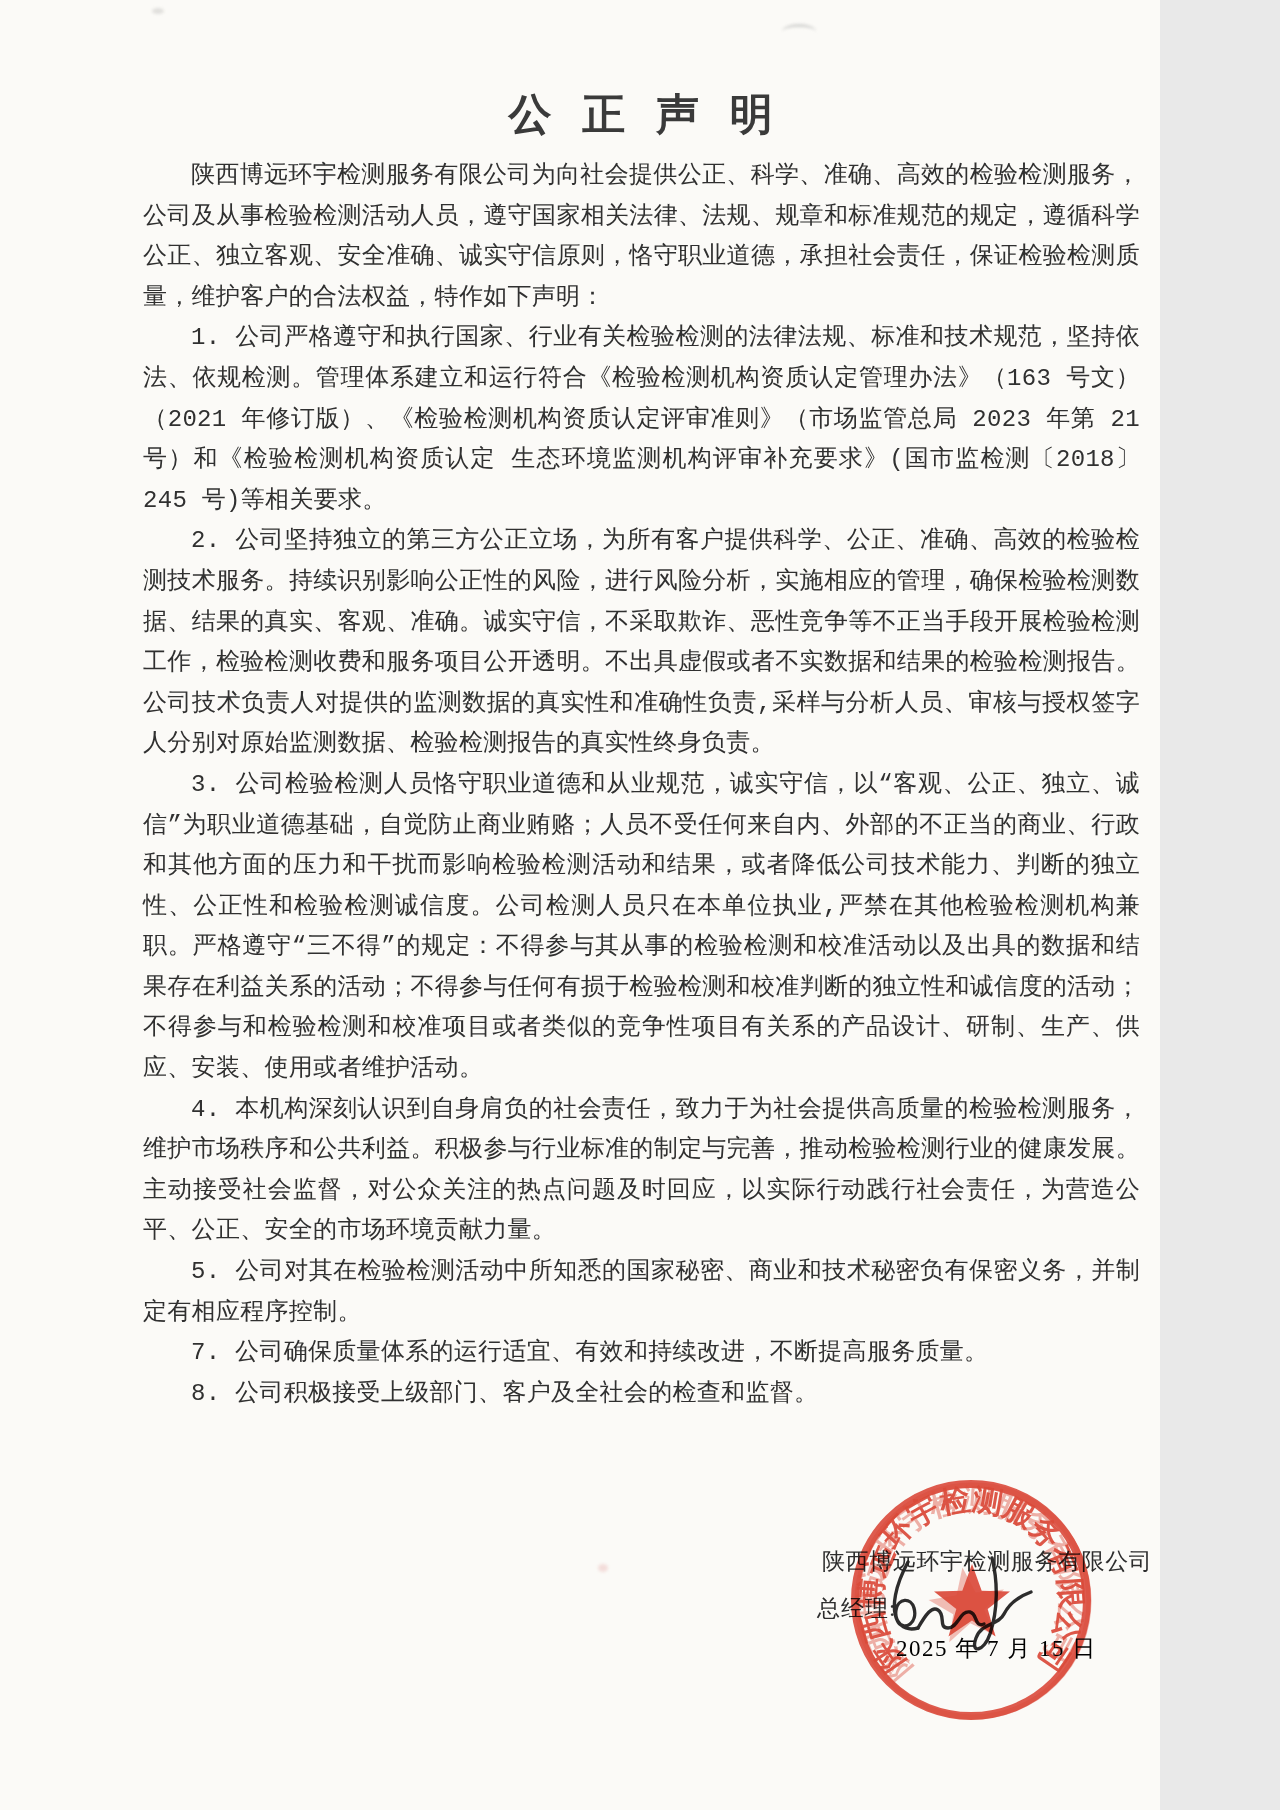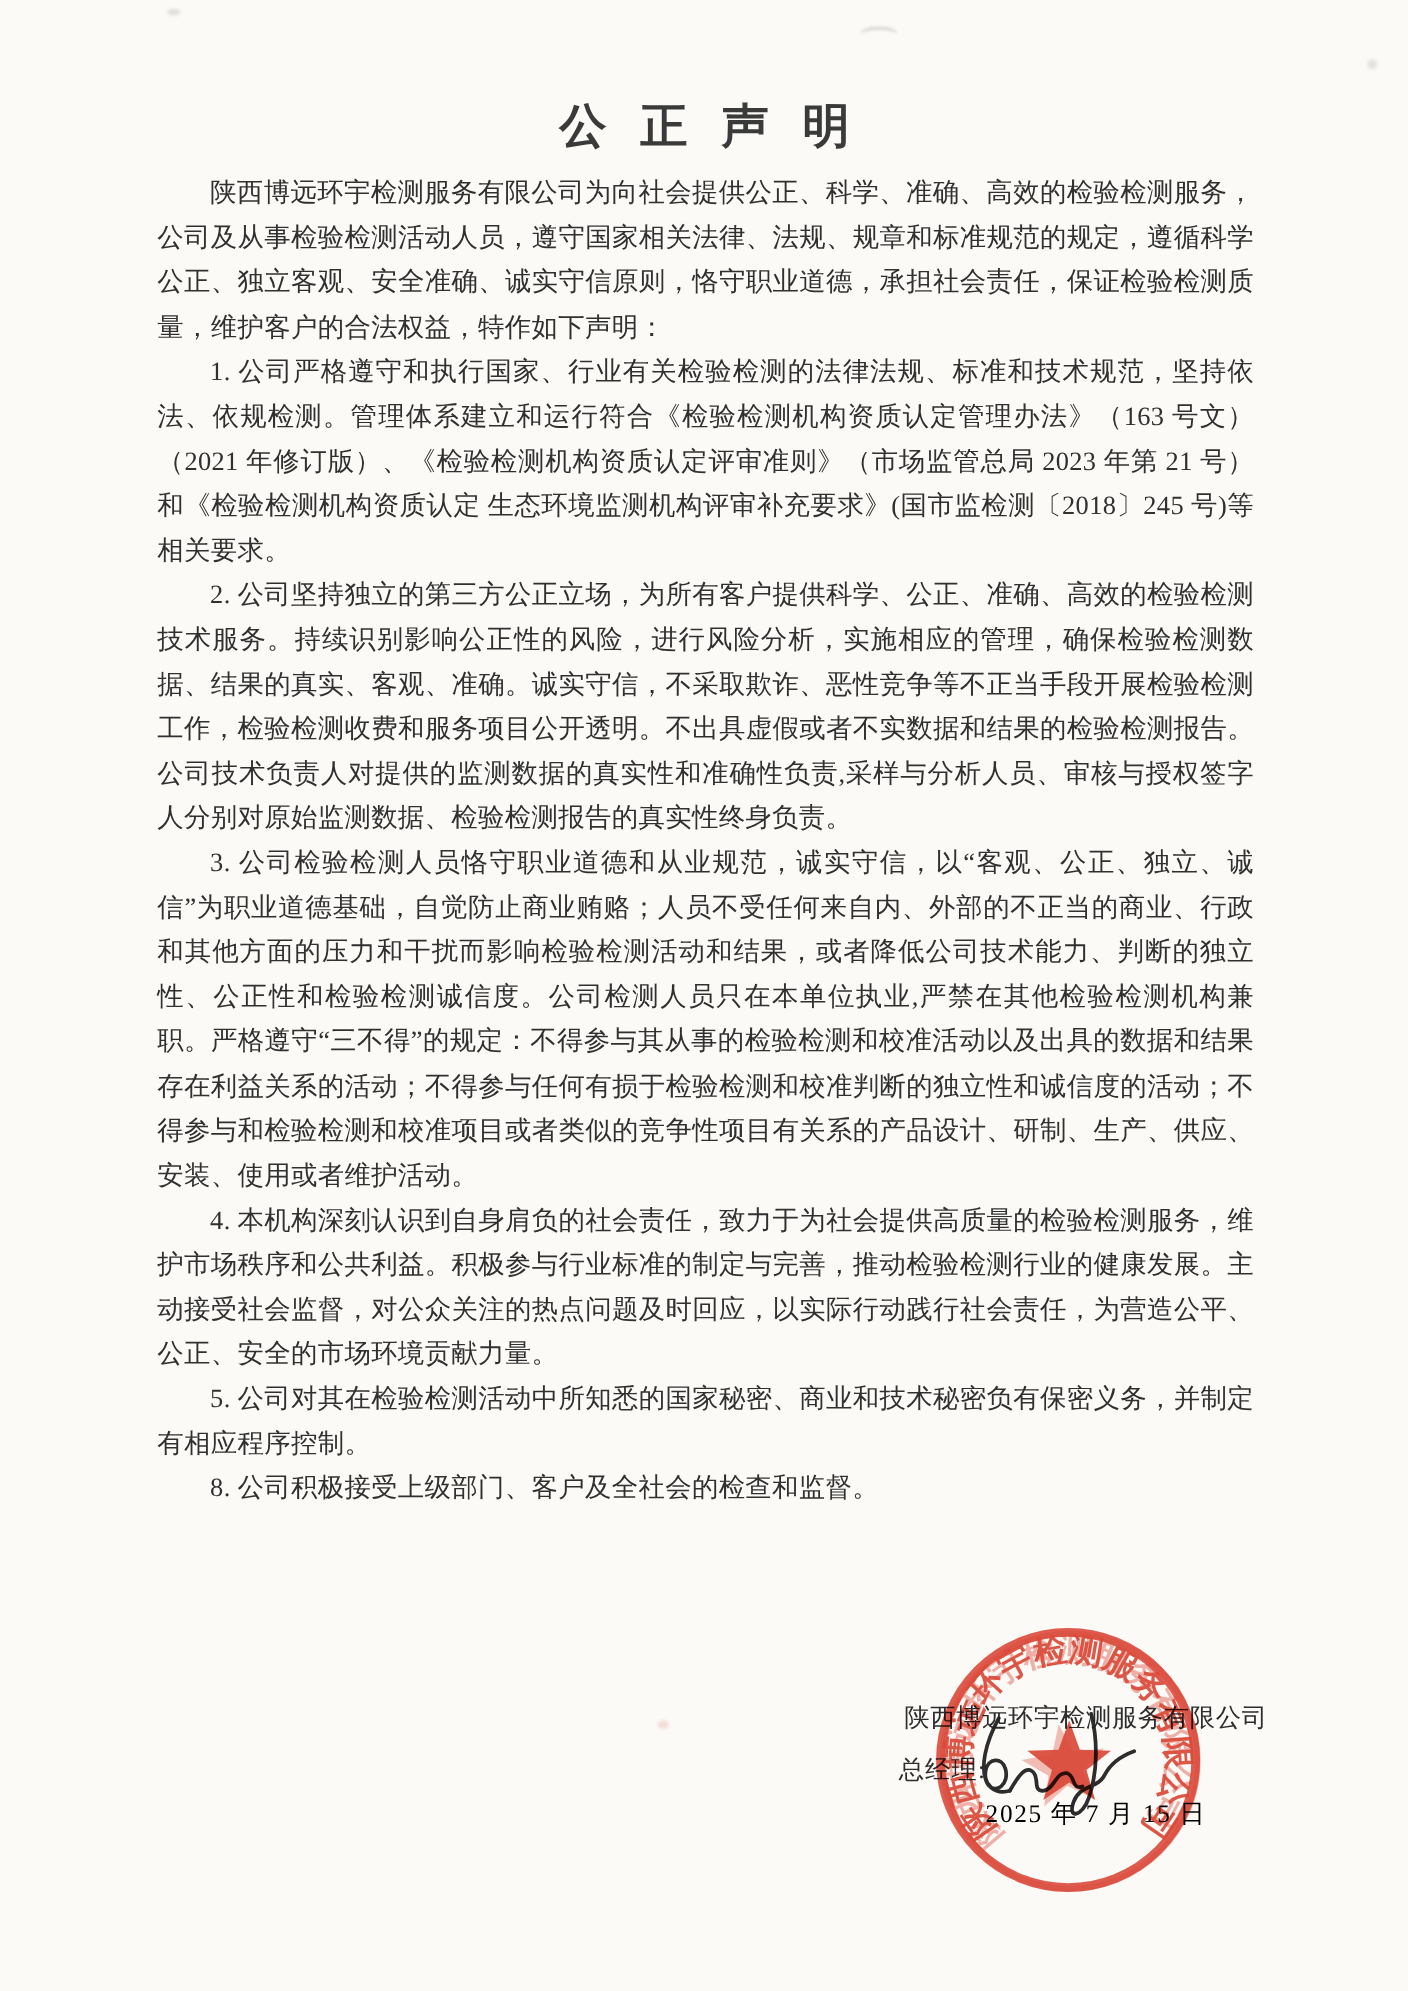--- a/index.html
+++ b/index.html
@@ -1,18 +1,18 @@
 <!DOCTYPE html>
 <html><head>
 <meta charset="utf-8">
 <style>
   html,body{margin:0;padding:0;background:#e9e9e9;}
   .page{
     position:relative;
-    width:1280px;height:1810px;
+    width:1160px;height:1810px;
     background:#fbfaf7;
     overflow:hidden;
     font-family:"Liberation Serif","DejaVu Serif",serif;
     color:#2f2f2f;
   }
   .content{
     position:absolute;left:143px;top:86px;width:997px;
   }
   .doc-title{
     margin:0 0 12px 0;
@@ -24,20 +24,21 @@
     color:#3a3a3a;
   }
   .para{
     margin:0;
     font-size:24px;
     line-height:40.6px;
     text-align:justify;
     text-indent:2em;
     letter-spacing:0.3px;
     color:#303030;
+    font-family:Liberation Mono, monospace;
   }
   
   .sig-company{
     position:absolute;left:822px;top:1546px;
     font-size:23px;letter-spacing:0.6px;color:#2d2d2d;white-space:nowrap;
   }
   .sig-role{
     position:absolute;left:817px;top:1593px;
     font-size:23px;letter-spacing:1px;color:#2d2d2d;white-space:nowrap;
   }
@@ -71,20 +72,21 @@
   <div class="noise noise-d"></div>
 
   <div class="content">
     <h1 class="doc-title">公 正 声 明</h1>
     <p class="para">陕西博远环宇检测服务有限公司为向社会提供公正、科学、准确、高效的检验检测服务，公司及从事检验检测活动人员，遵守国家相关法律、法规、规章和标准规范的规定，遵循科学公正、独立客观、安全准确、诚实守信原则，恪守职业道德，承担社会责任，保证检验检测质量，维护客户的合法权益，特作如下声明：</p>
     <p class="para">1. 公司严格遵守和执行国家、行业有关检验检测的法律法规、标准和技术规范，坚持依法、依规检测。管理体系建立和运行符合《检验检测机构资质认定管理办法》（163 号文）（2021 年修订版）、《检验检测机构资质认定评审准则》（市场监管总局 2023 年第 21 号）和《检验检测机构资质认定 生态环境监测机构评审补充要求》(国市监检测〔2018〕245 号)等相关要求。</p>
     <p class="para">2. 公司坚持独立的第三方公正立场，为所有客户提供科学、公正、准确、高效的检验检测技术服务。持续识别影响公正性的风险，进行风险分析，实施相应的管理，确保检验检测数据、结果的真实、客观、准确。诚实守信，不采取欺诈、恶性竞争等不正当手段开展检验检测工作，检验检测收费和服务项目公开透明。不出具虚假或者不实数据和结果的检验检测报告。公司技术负责人对提供的监测数据的真实性和准确性负责,采样与分析人员、审核与授权签字人分别对原始监测数据、检验检测报告的真实性终身负责。</p>
     <p class="para">3. 公司检验检测人员恪守职业道德和从业规范，诚实守信，以“客观、公正、独立、诚信”为职业道德基础，自觉防止商业贿赂；人员不受任何来自内、外部的不正当的商业、行政和其他方面的压力和干扰而影响检验检测活动和结果，或者降低公司技术能力、判断的独立性、公正性和检验检测诚信度。公司检测人员只在本单位执业,严禁在其他检验检测机构兼职。严格遵守“三不得”的规定：不得参与其从事的检验检测和校准活动以及出具的数据和结果存在利益关系的活动；不得参与任何有损于检验检测和校准判断的独立性和诚信度的活动；不得参与和检验检测和校准项目或者类似的竞争性项目有关系的产品设计、研制、生产、供应、安装、使用或者维护活动。</p>
     <p class="para">4. 本机构深刻认识到自身肩负的社会责任，致力于为社会提供高质量的检验检测服务，维护市场秩序和公共利益。积极参与行业标准的制定与完善，推动检验检测行业的健康发展。主动接受社会监督，对公众关注的热点问题及时回应，以实际行动践行社会责任，为营造公平、公正、安全的市场环境贡献力量。</p>
     <p class="para">5. 公司对其在检验检测活动中所知悉的国家秘密、商业和技术秘密负有保密义务，并制定有相应程序控制。</p>
+    <p class="para">7. 公司确保质量体系的运行适宜、有效和持续改进，不断提高服务质量。</p>
     <p class="para">8. 公司积极接受上级部门、客户及全社会的检查和监督。</p>
   </div>
 
   <div class="sig-company">陕西博远环宇检测服务有限公司</div>
   <div class="sig-role">总经理:</div>
   <div class="sig-date">2025 年 7 月 15 日</div>
 
   <svg class="signature-svg" viewBox="0 0 210 118">
     <g fill="none" stroke="#222222" stroke-width="3.4" stroke-linecap="round" stroke-linejoin="round" opacity="0.95">
       <path d="M40,12 C28,34 22,58 30,72 C37,82 50,72 46,58 C43,47 30,48 28,60 C26,72 36,82 50,78"></path>

